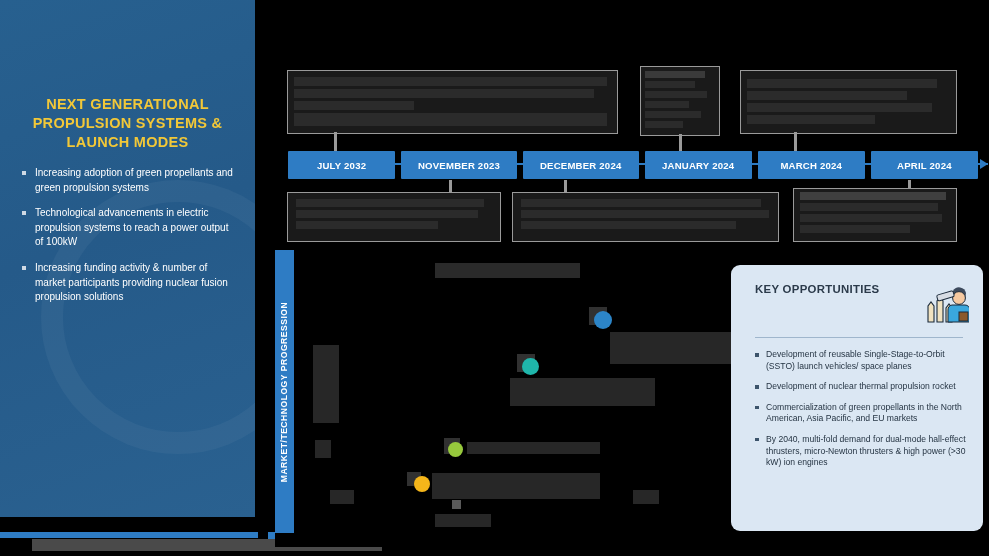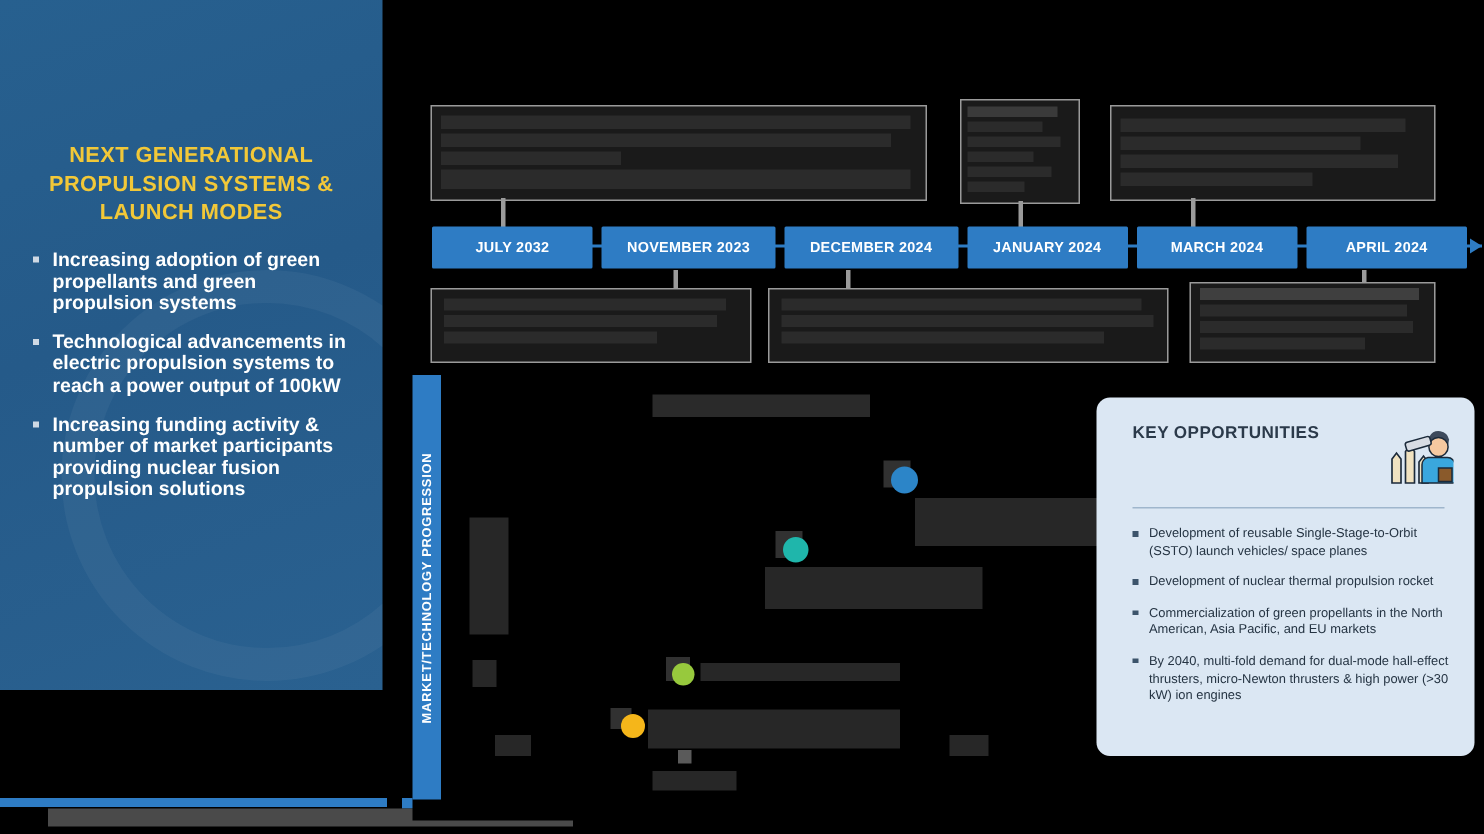--- a/index.html
+++ b/index.html
@@ -1,31 +1,31 @@
 <!DOCTYPE html>
 <html><head>
 <meta charset="utf-8">
 <style>
   html,body{margin:0;padding:0;background:#000;}
   body{width:989px;height:556px;position:relative;overflow:hidden;
        font-family:"Liberation Sans", sans-serif;}
 
   
-  #sidebar{position:absolute;left:0;top:0;width:255px;height:460px;
+  #sidebar{position:absolute;left:0;top:0;width:255px;height:517px;
            background:linear-gradient(160deg,#27608f 0%,#255a89 45%,#2a6190 100%);
            overflow:hidden;}
   #sidebar:after{content:"";position:absolute;right:-60px;top:180px;width:230px;height:230px;
            border-radius:50%;border:22px solid rgba(255,255,255,.045);}
   #sb-title{margin:95px 14px 0 14px;text-align:center;color:#f2c838;
             font-size:14.5px;font-weight:bold;line-height:19px;letter-spacing:.3px;}
   #sb-fp{margin:34px 0 0 12px;display:flex;align-items:center;gap:8px;}
   #sb-fp .lbl{color:#f2c838;font-size:13px;font-weight:bold;letter-spacing:.4px;}
   #sb-list{margin:14px 16px 0 22px;padding:0;list-style:none;}
-  #sb-list li{position:relative;color:#ffffff;font-size:13px;line-height:14.6px;
-              margin-bottom:11px;padding-left:13px;font-weight:bold;}
+  #sb-list li{position:relative;color:#ffffff;font-size:10px;line-height:14.6px;
+              margin-bottom:11px;padding-left:13px;}
   #sb-list li:before{content:"";position:absolute;left:0;top:5px;width:4px;height:4px;
               background:#cfd9e4;}
 
   
   #tl-dates{position:absolute;left:288px;top:151px;width:690px;height:28px;display:flex;gap:6px;}
   .tl-date{background:#2e7cc4;color:#fff;font-size:9.6px;font-weight:bold;letter-spacing:.2px;
            display:flex;align-items:center;justify-content:center;border-radius:1px;}
   .tl-date.w1{flex:1 1 0;} .tl-date.w2{flex:1.08 1 0;}
   #tl-line{position:absolute;left:288px;top:163px;width:700px;height:2px;background:#2e7cc4;}
   #tl-arrow{position:absolute;left:980px;top:159px;width:0;height:0;
@@ -40,21 +40,21 @@
   #yaxis{position:absolute;left:0;top:0;width:19px;height:283px;background:#2e7cc4;
          display:flex;align-items:center;justify-content:center;}
   #yaxis span{transform:rotate(-90deg);white-space:nowrap;color:#fff;
          font-size:8.6px;font-weight:bold;letter-spacing:.5px;}
   #chart-title{position:absolute;left:160px;top:13px;width:145px;height:15px;background:#2a2a2a;}
   .mkr{position:absolute;border-radius:50%;}
   .mkr-halo{position:absolute;background:#5a5a5a;opacity:.55;}
   .cap{position:absolute;background:#272727;}
 
   
-  #ko{position:absolute;left:731px;top:265px;width:252px;height:239px;
+  #ko{position:absolute;left:731px;top:265px;width:252px;height:266px;
       background:#dbe7f3;border-radius:9px;}
   #ko-head{display:flex;justify-content:space-between;align-items:flex-start;
       padding:17px 14px 0 24px;}
   #ko-title{color:#2b3a4a;font-size:11.4px;font-weight:bold;line-height:15px;letter-spacing:.3px;}
   #ko-rule{height:1px;background:#9fb6cc;margin:9px 20px 0 24px;}
   #ko-list{margin:11px 14px 0 24px;padding:0;list-style:none;}
   #ko-list li{position:relative;color:#253443;font-size:8.6px;line-height:11.6px;
       margin-bottom:9px;padding-left:11px;}
   #ko-list li:before{content:"";position:absolute;left:0;top:4px;width:3.5px;height:3.5px;background:#3c546b;}
 

